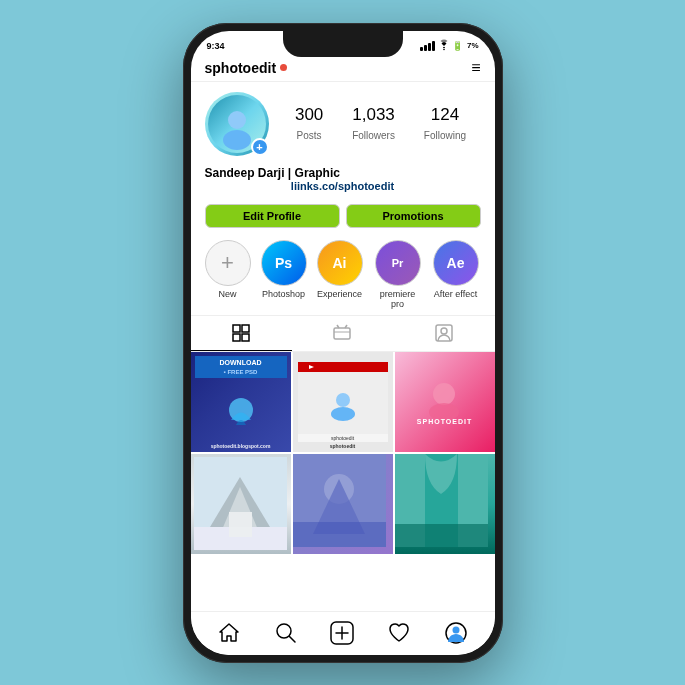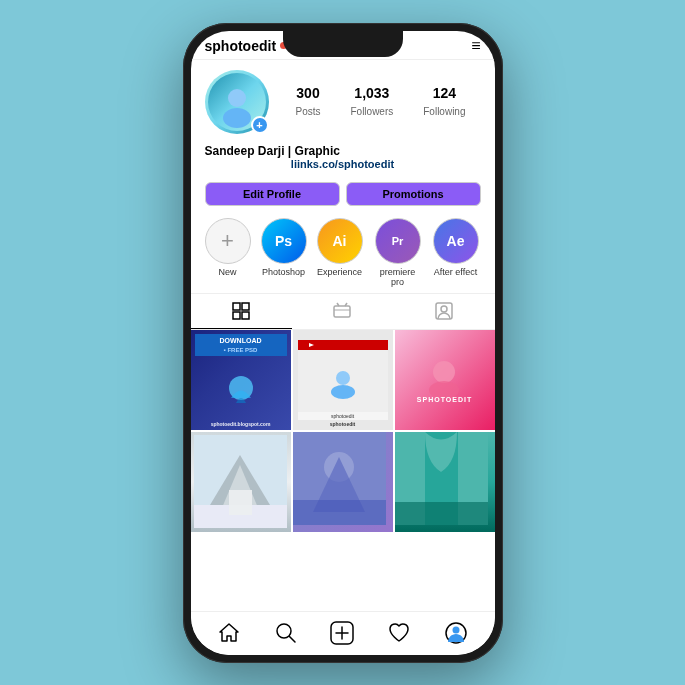--- a/index.html
+++ b/index.html
@@ -158,22 +158,22 @@
       gap: 0;
       flex: 1;
       justify-content: space-around;
     }
 
     .stat-item {
       text-align: center;
     }
 
     .stat-num {
-      font-size: 14px;
-      font-weight: 700;
+      font-size: 17px;
+      font-weight: 400;
       display: block;
     }
 
     .stat-label {
       font-size: 10px;
       color: #666;
     }
 
     .bio-section {
       padding: 4px 14px 6px;
@@ -211,21 +211,21 @@
       display: flex;
       gap: 6px;
       padding: 6px 14px;
     }
 
     .action-btn {
       flex: 1;
       padding: 5px;
       border: 1px solid #ccc;
       border-radius: 6px;
-      background: #8b5cf6;
+      background: #84cc16;
       font-size: 11px;
       font-weight: 600;
       text-align: center;
       cursor: pointer;
     }
 
     .highlights-section {
       display: flex;
       gap: 10px;
       padding: 6px 14px;
@@ -431,20 +431,39 @@
 
     svg { overflow: visible; }
   </style>
 </head>
 <body>
 
 <div class="phone-outer">
   <div class="phone-inner">
     <div class="notch"></div>
 
+    <div class="status-bar">
+      <span>9:34</span>
+      <div class="status-right">
+        <div class="signal-bars">
+          <div class="signal-bar" style="height:4px"></div>
+          <div class="signal-bar" style="height:6px"></div>
+          <div class="signal-bar" style="height:8px"></div>
+          <div class="signal-bar" style="height:10px"></div>
+        </div>
+        <svg width="12" height="9" viewBox="0 0 12 9">
+          <path d="M6 7.5l1.2-1.2a1.7 1.7 0 00-2.4 0L6 7.5z" fill="#000"></path>
+          <path d="M6 5l2.5-2.5a3.5 3.5 0 00-5 0L6 5z" fill="#000"></path>
+          <path d="M6 2.5L9.5 0A5.5 5.5 0 002.5 0L6 2.5z" fill="#000" opacity="0.5"></path>
+          <circle cx="6" cy="8.5" r="0.8" fill="#000"></circle>
+        </svg>
+        <span style="font-size:9px">🔋</span>
+        <span style="font-size:8px">7%</span>
+      </div>
+    </div>
 
     <div class="nav-bar">
       <div class="nav-username">
         <span>sphotoedit</span>
         <span class="red-dot"></span>
       </div>
       <div style="font-size:16px; cursor:pointer;">≡</div>
     </div>
 
     <div class="profile-section">

